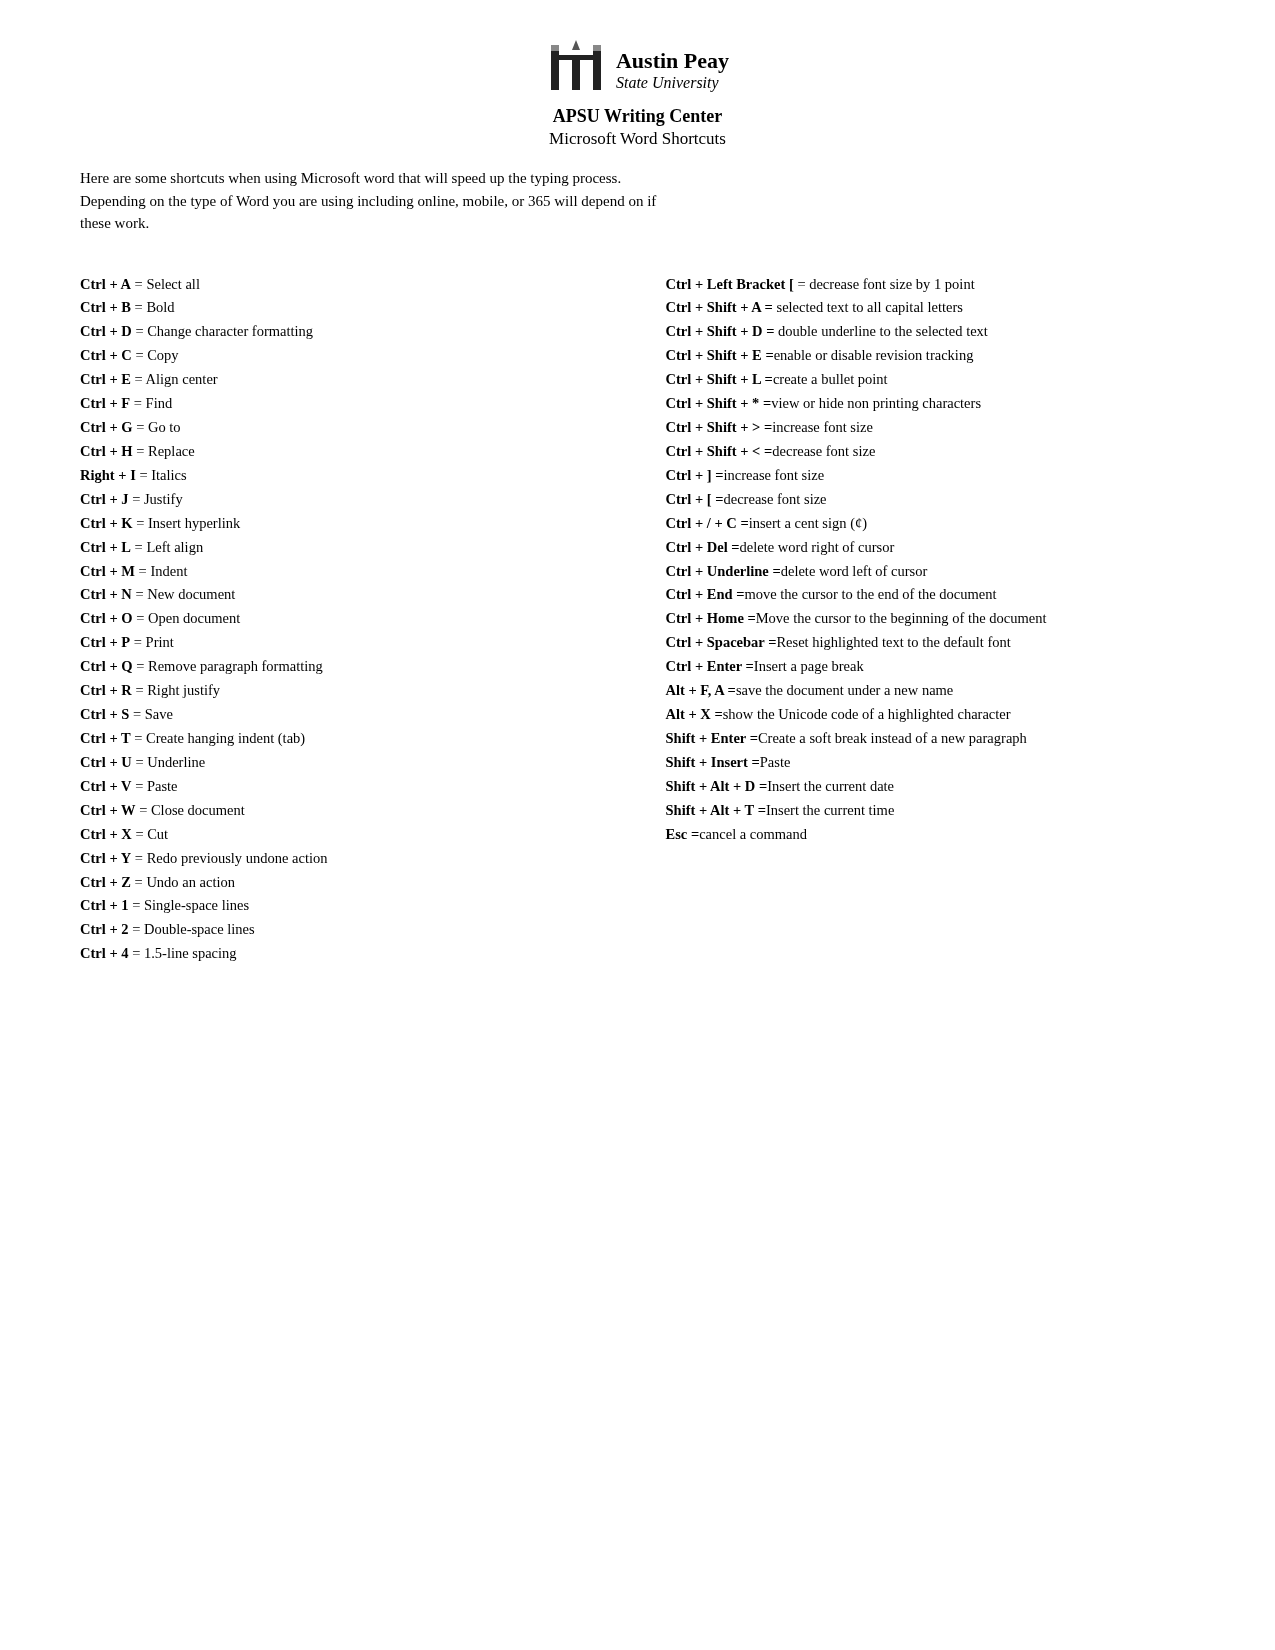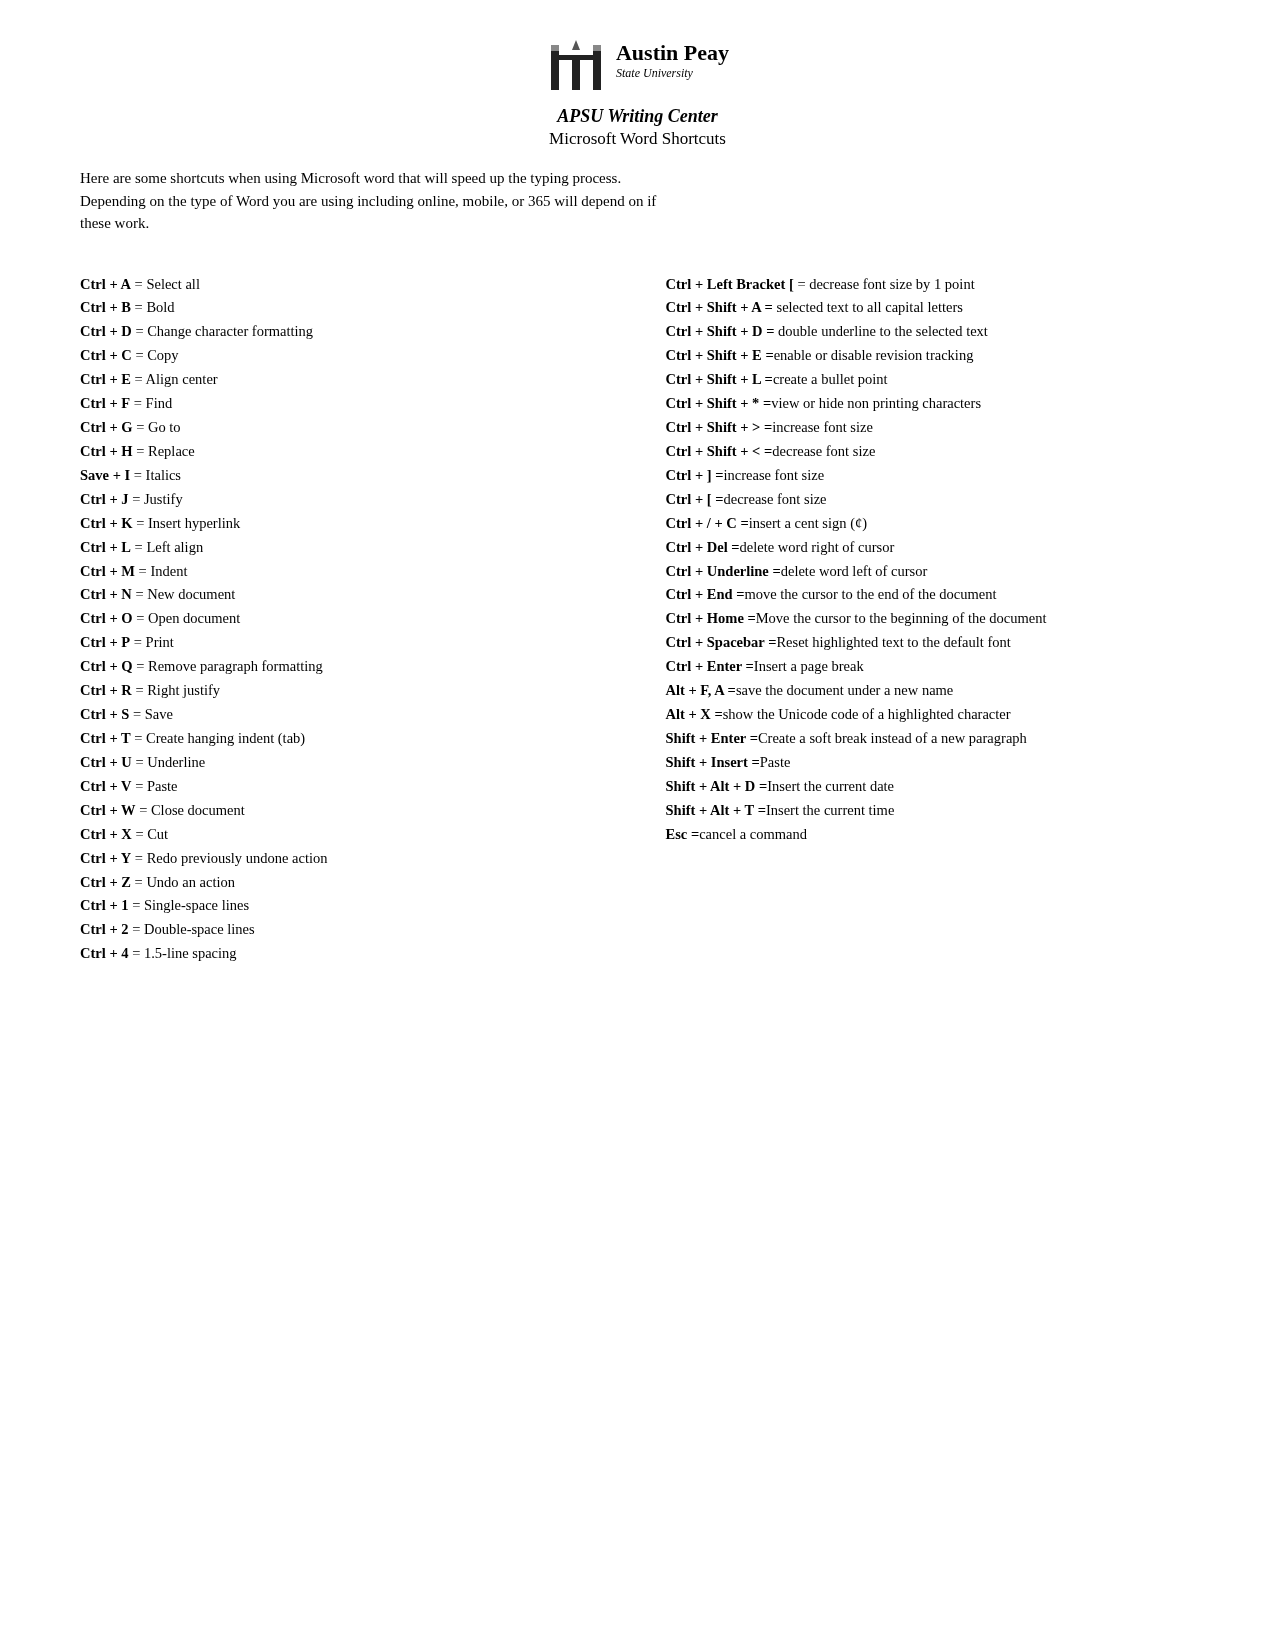--- a/index.html
+++ b/index.html
@@ -11,47 +11,47 @@
       width: 1275px;
       min-height: 1650px;
       padding: 40px 80px;
     }
     .header {
       text-align: center;
       margin-bottom: 18px;
     }
     .logo-area {
       display: flex;
+      align-items: center;
       justify-content: center;
       margin-bottom: 6px;
     }
     .logo-icon {
       width: 60px;
       height: 60px;
       margin-right: 10px;
     }
     .logo-text {
       text-align: left;
     }
     .logo-text .austin-peay {
       font-size: 22px;
       font-weight: bold;
       font-family: 'Times New Roman', serif;
       display: block;
     }
     .logo-text .state-univ {
-      font-size: 12px;
+      font-size: 16px;
       font-style: italic;
       display: block;
     }
     .center-title {
       font-size: 18px;
       font-weight: bold;
       margin-bottom: 2px;
-      font-style: italic;
     }
     .doc-title {
       font-size: 17px;
     }
     .intro {
       font-size: 15px;
       margin-bottom: 38px;
       line-height: 1.5;
     }
     .shortcuts-container {
@@ -118,21 +118,21 @@
 
   <div class="col" id="left-col">
       <div class="shortcut-item"><strong>Ctrl + A</strong> = Select all</div>
       <div class="shortcut-item"><strong>Ctrl + B</strong> = Bold</div>
       <div class="shortcut-item"><strong>Ctrl + D</strong> = Change character formatting</div>
       <div class="shortcut-item"><strong>Ctrl + C</strong> = Copy</div>
       <div class="shortcut-item"><strong>Ctrl + E</strong> = Align center</div>
       <div class="shortcut-item"><strong>Ctrl + F</strong> = Find</div>
       <div class="shortcut-item"><strong>Ctrl + G</strong> = Go to</div>
       <div class="shortcut-item"><strong>Ctrl + H</strong> = Replace</div>
-      <div class="shortcut-item"><strong>Save + I</strong> = Italics</div>
+      <div class="shortcut-item"><strong>Right + I</strong> = Italics</div>
       <div class="shortcut-item"><strong>Ctrl + J</strong> = Justify</div>
       <div class="shortcut-item"><strong>Ctrl + K</strong> = Insert hyperlink</div>
       <div class="shortcut-item"><strong>Ctrl + L</strong> = Left align</div>
       <div class="shortcut-item"><strong>Ctrl + M</strong> = Indent</div>
       <div class="shortcut-item"><strong>Ctrl + N</strong> = New document</div>
       <div class="shortcut-item"><strong>Ctrl + O</strong> = Open document</div>
       <div class="shortcut-item"><strong>Ctrl + P</strong> = Print</div>
       <div class="shortcut-item"><strong>Ctrl + Q</strong> = Remove paragraph formatting</div>
       <div class="shortcut-item"><strong>Ctrl + R</strong> = Right justify</div>
       <div class="shortcut-item"><strong>Ctrl + S</strong> = Save</div>

